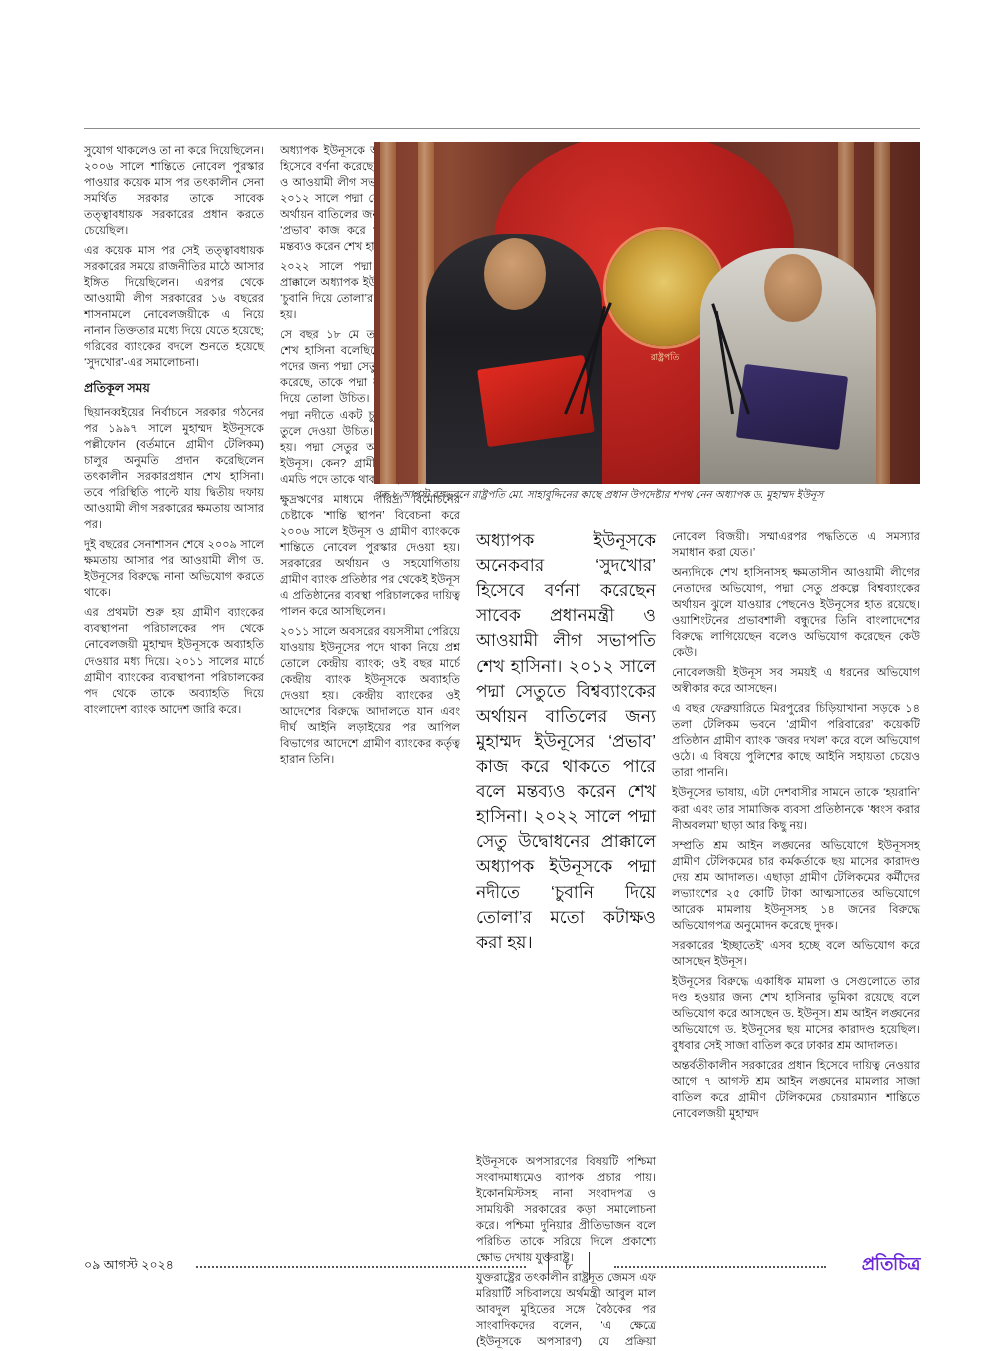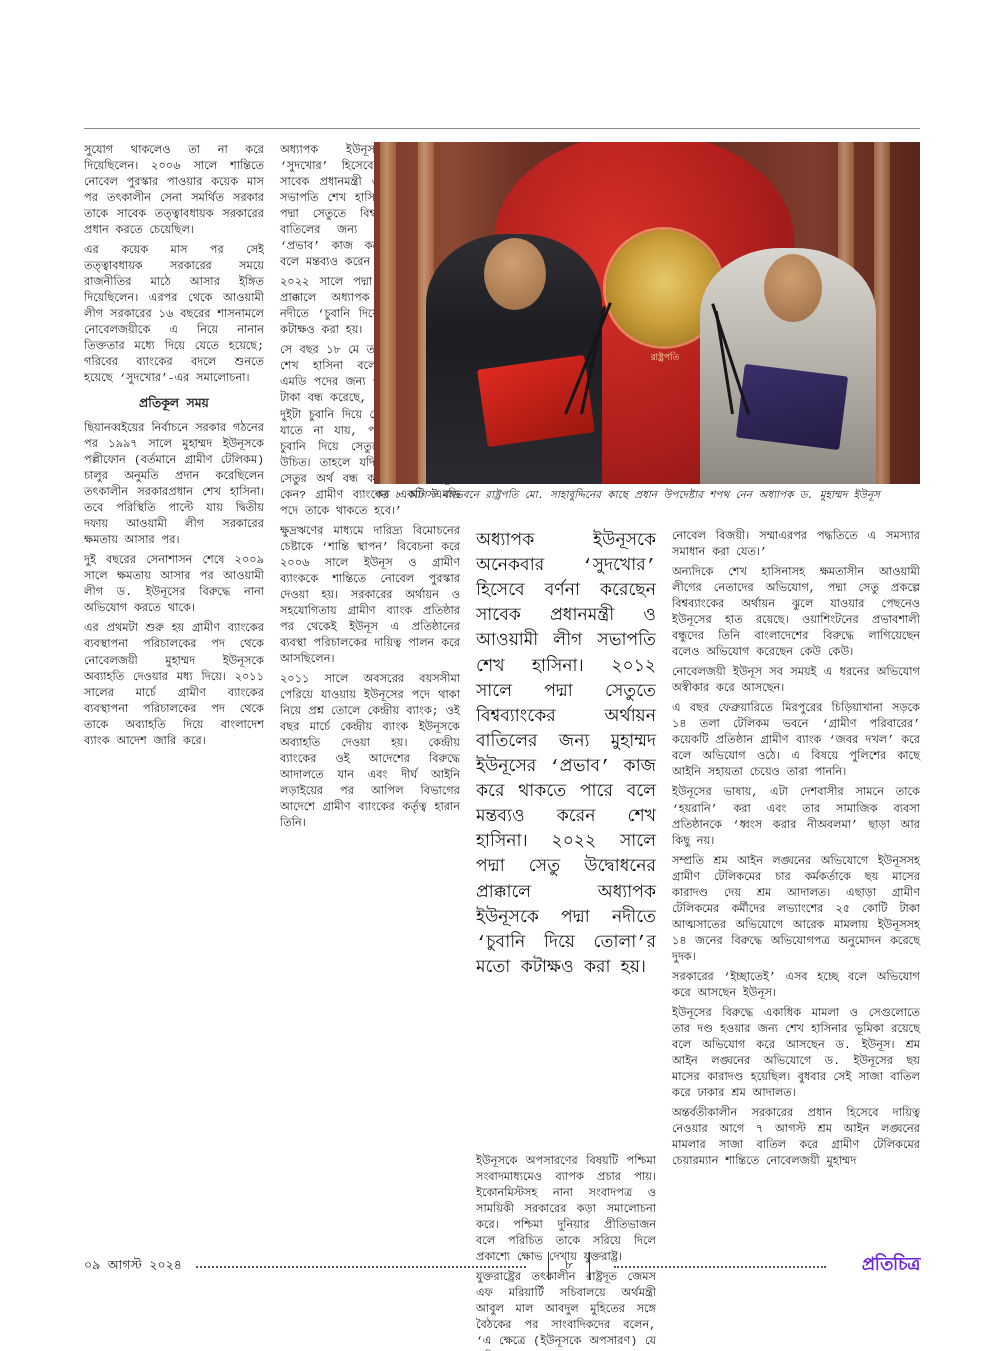--- a/index.html
+++ b/index.html
@@ -5,21 +5,21 @@
   html, body {
     margin: 0;
     padding: 0;
     background: #ffffff;
   }
   .page {
     position: relative;
     width: 1000px;
     height: 1351px;
     background: #ffffff;
-    font-family: Liberation Mono, monospace;
+    font-family: Liberation Sans, sans-serif;
     color: #111111;
     overflow: hidden;
   }
   .sheet {
     position: absolute;
     left: 84px;
     top: 128px;
     width: 836px;
     height: 1110px;
   }
@@ -41,21 +41,20 @@
     text-justify: inter-word;
     color: #1a1a1a;
   }
   .col1 { left: 0px;   width: 180px; }
   .col2 { left: 196px; width: 180px; }
 
   .col p {
     margin: 0 0 4px 0;
   }
   .subhead {
-    text-align: center;
     font-weight: bold;
     font-size: 12.4px;
     margin: 10px 0 6px 0;
   }
 
   
   .photo-box {
     position: absolute;
     left: 290px;
     top: 14px;

